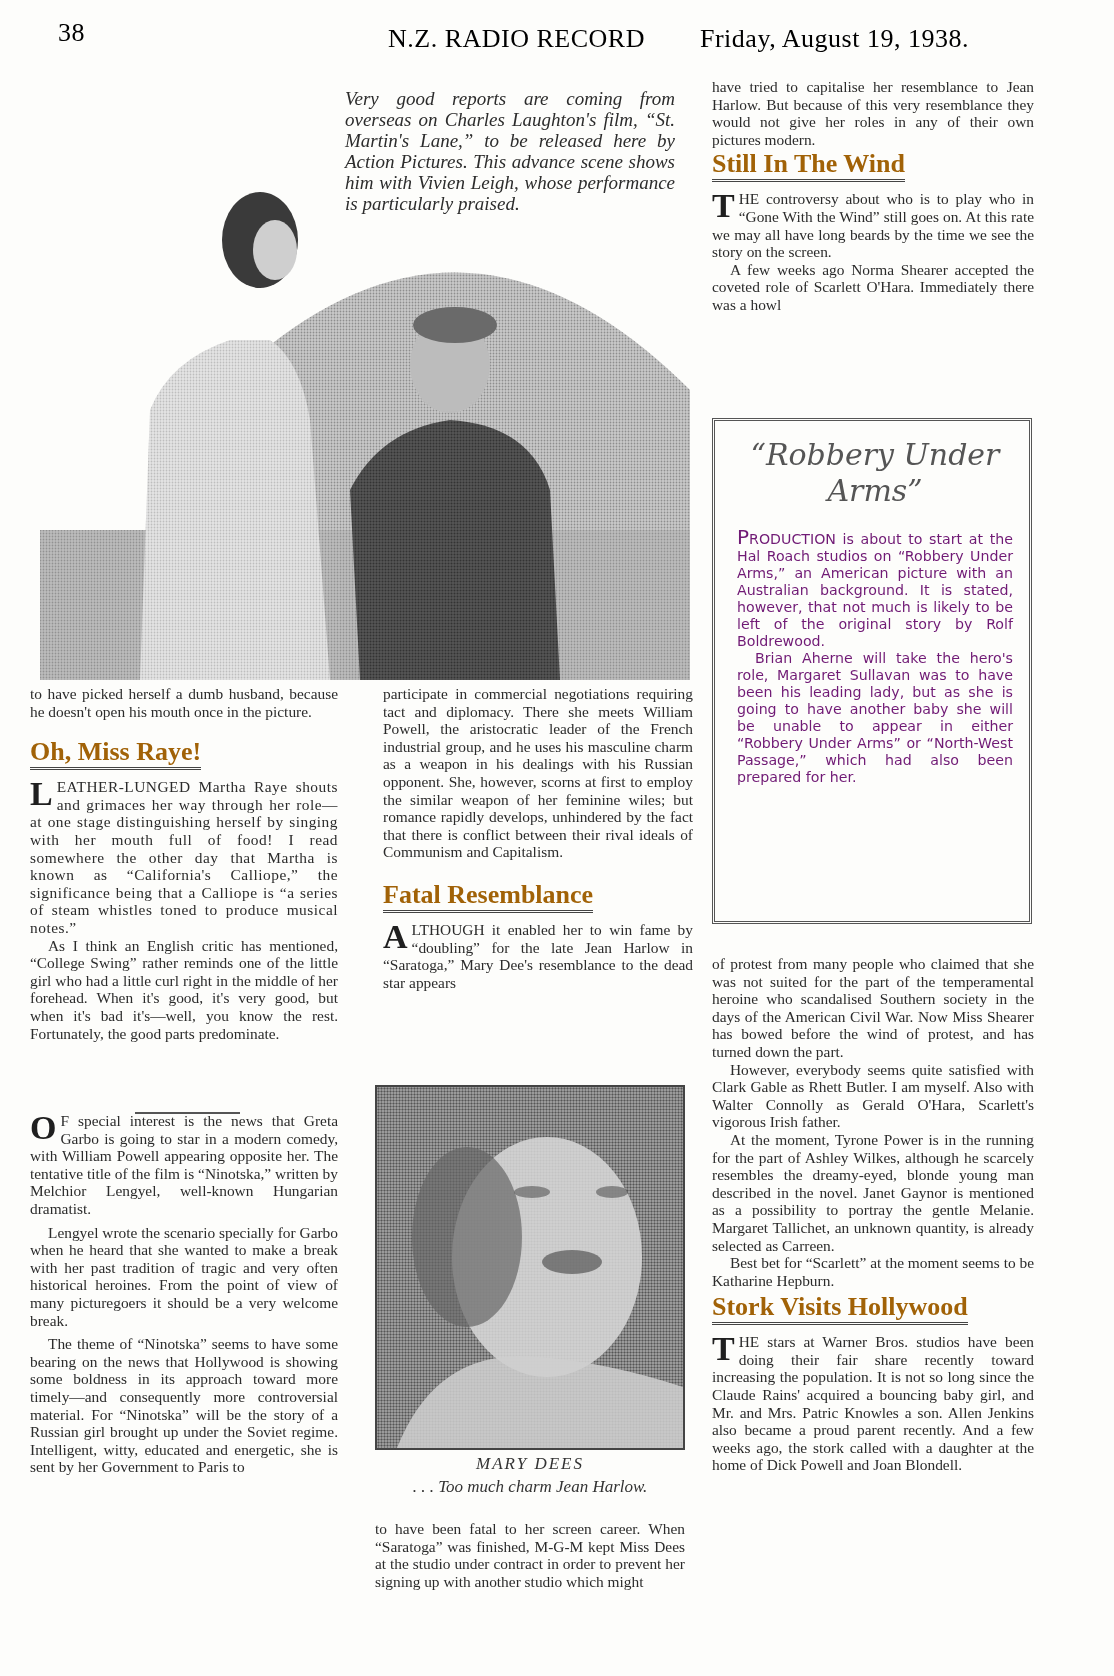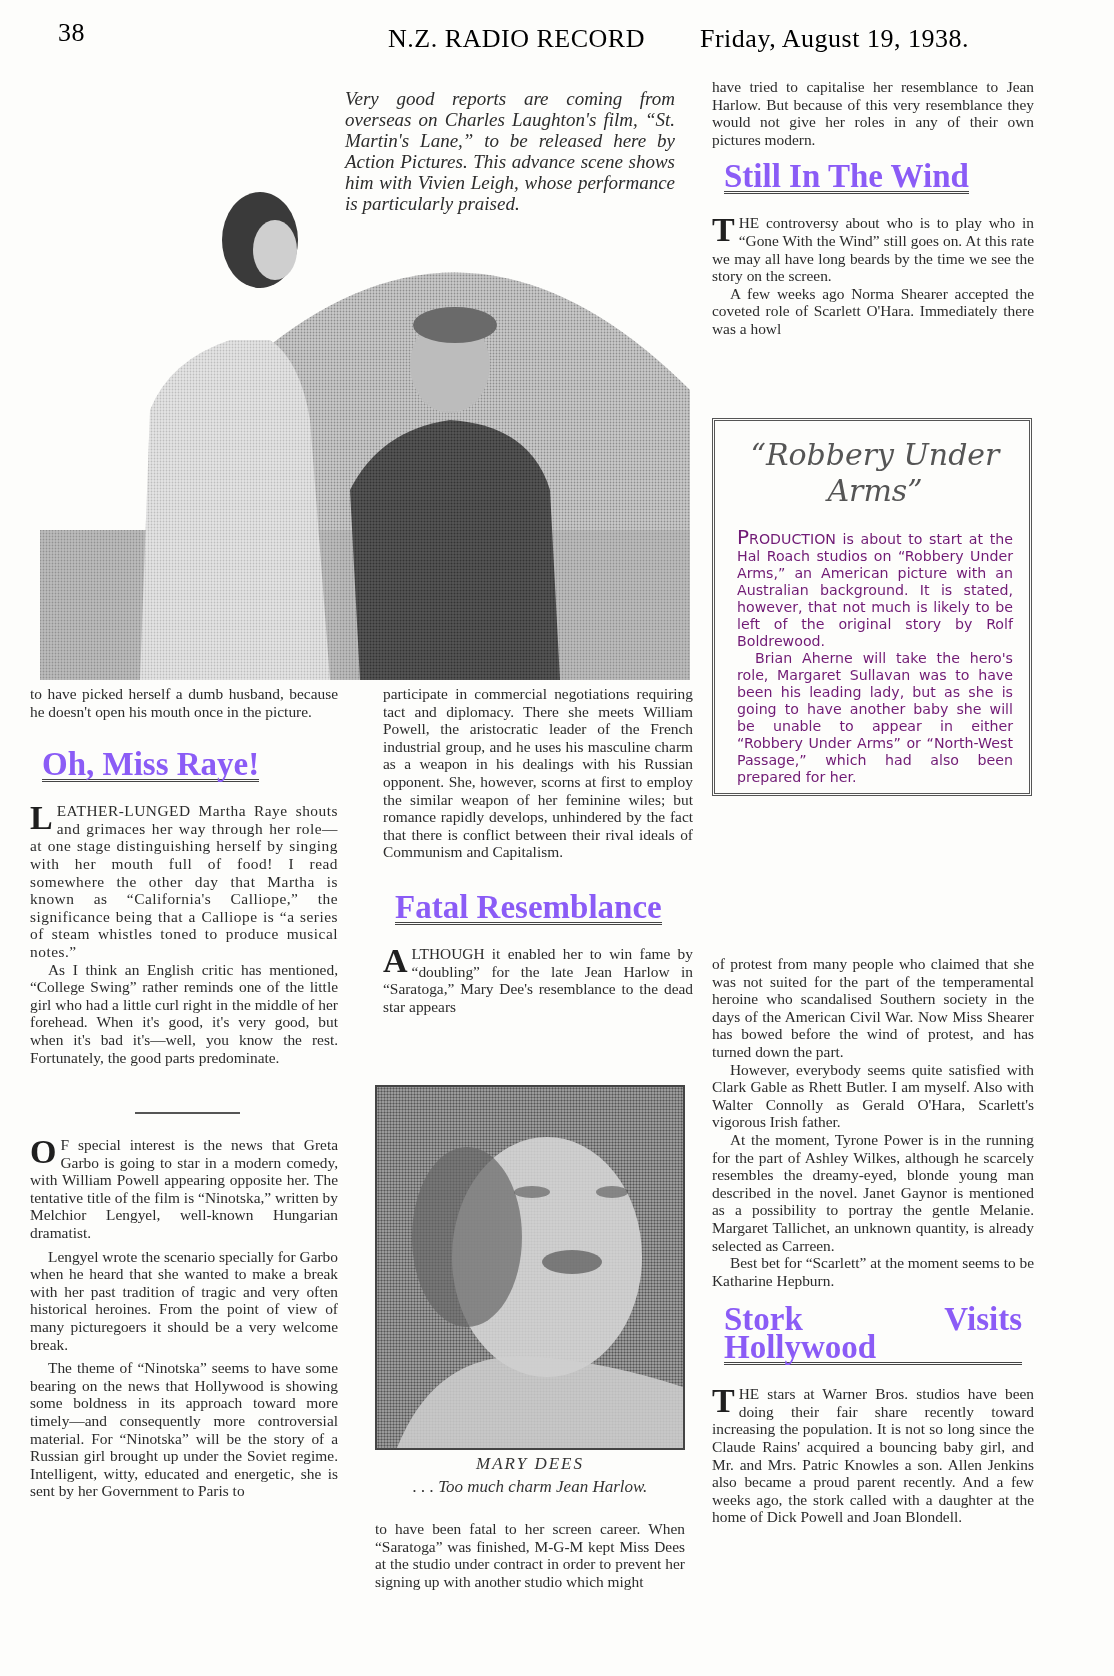--- a/index.html
+++ b/index.html
@@ -5,32 +5,32 @@
   html, body { margin:0; padding:0; }
   body {
     width:1114px; height:1676px; background:#fdfdfb; position:relative; overflow:hidden;
     font-family:"DejaVu Serif", "Liberation Serif", serif; color:#2a2a2a;
   }
   .abs { position:absolute; }
   .folio { font-family:"Liberation Serif", serif; font-size:26px; color:#000000; letter-spacing:0.5px;text-align:right; }
   .col { position:absolute; font-family:"Liberation Serif", serif; font-size:15.4px; line-height:17.6px; text-align:justify; color:#2b2b2b; }
   .col p { margin:0; text-indent:18px; }
   .col p.noind { text-indent:0; }
-  .head { font-family:"Liberation Serif", serif; font-size:33px; color:#8b5cf6; margin:12px; padding:0 0 1px 0; display:inline-block; border-bottom:3px double #444; line-height:28px; }
+  .head { font-family:"Liberation Serif", serif; font-size:26px; color:#a16207; margin:0; padding:0 0 1px 0; display:inline-block; border-bottom:3px double #444; line-height:28px; }
   .dropcap { float:left; font-size:34px; line-height:28px; margin:2px 4px 0 0; font-weight:bold; color:#1f1f1f; }
   .caps { letter-spacing:0.5px; }
   .italic-cap { font-style:italic; font-family:"Liberation Serif", serif; font-size:19px; line-height:21px; text-align:justify; color:#2c2c2c; }
   .photo1 { position:absolute; left:30px; top:160px; width:660px; height:520px; }
   .photo2 { position:absolute; left:375px; top:1085px; width:310px; height:365px; border:2px solid #444; box-sizing:border-box; overflow:hidden; }
   .halftone {
     background-color:#9a9a9a;
     background-image: radial-gradient(#555 0.9px, transparent 1.1px);
     background-size:3px 3px;
   }
-  .box { position:absolute; left:712px; top:418px; width:320px; height:378px; border:3px double #555; box-sizing:border-box; padding:16px 16px 15px 22px; }
+  .box { position:absolute; left:712px; top:418px; width:320px; height:506px; border:3px double #555; box-sizing:border-box; padding:16px 16px 15px 22px; }
   .box-title { font-family:"DejaVu Serif", serif; font-style:italic; font-size:30px; text-align:center; line-height:36px; color:#555; margin-bottom:20px; }
   .box-body { font-family:"DejaVu Sans", sans-serif; font-size:14.2px; line-height:17px; text-align:justify; color:#701a75; }
   .box-body p { margin:0; text-indent:18px; }
   .box-body p.first { text-indent:0; }
   .rule-short { position:absolute; left:135px; top:1112px; width:105px; height:2px; background:#555; }
   .caption2 { position:absolute; left:375px; top:1452px; width:310px; font-style:italic; font-family:"Liberation Serif", serif; font-size:17px; line-height:23px; text-align:center; color:#333; }
 </style>
 </head>
 <body>
 

